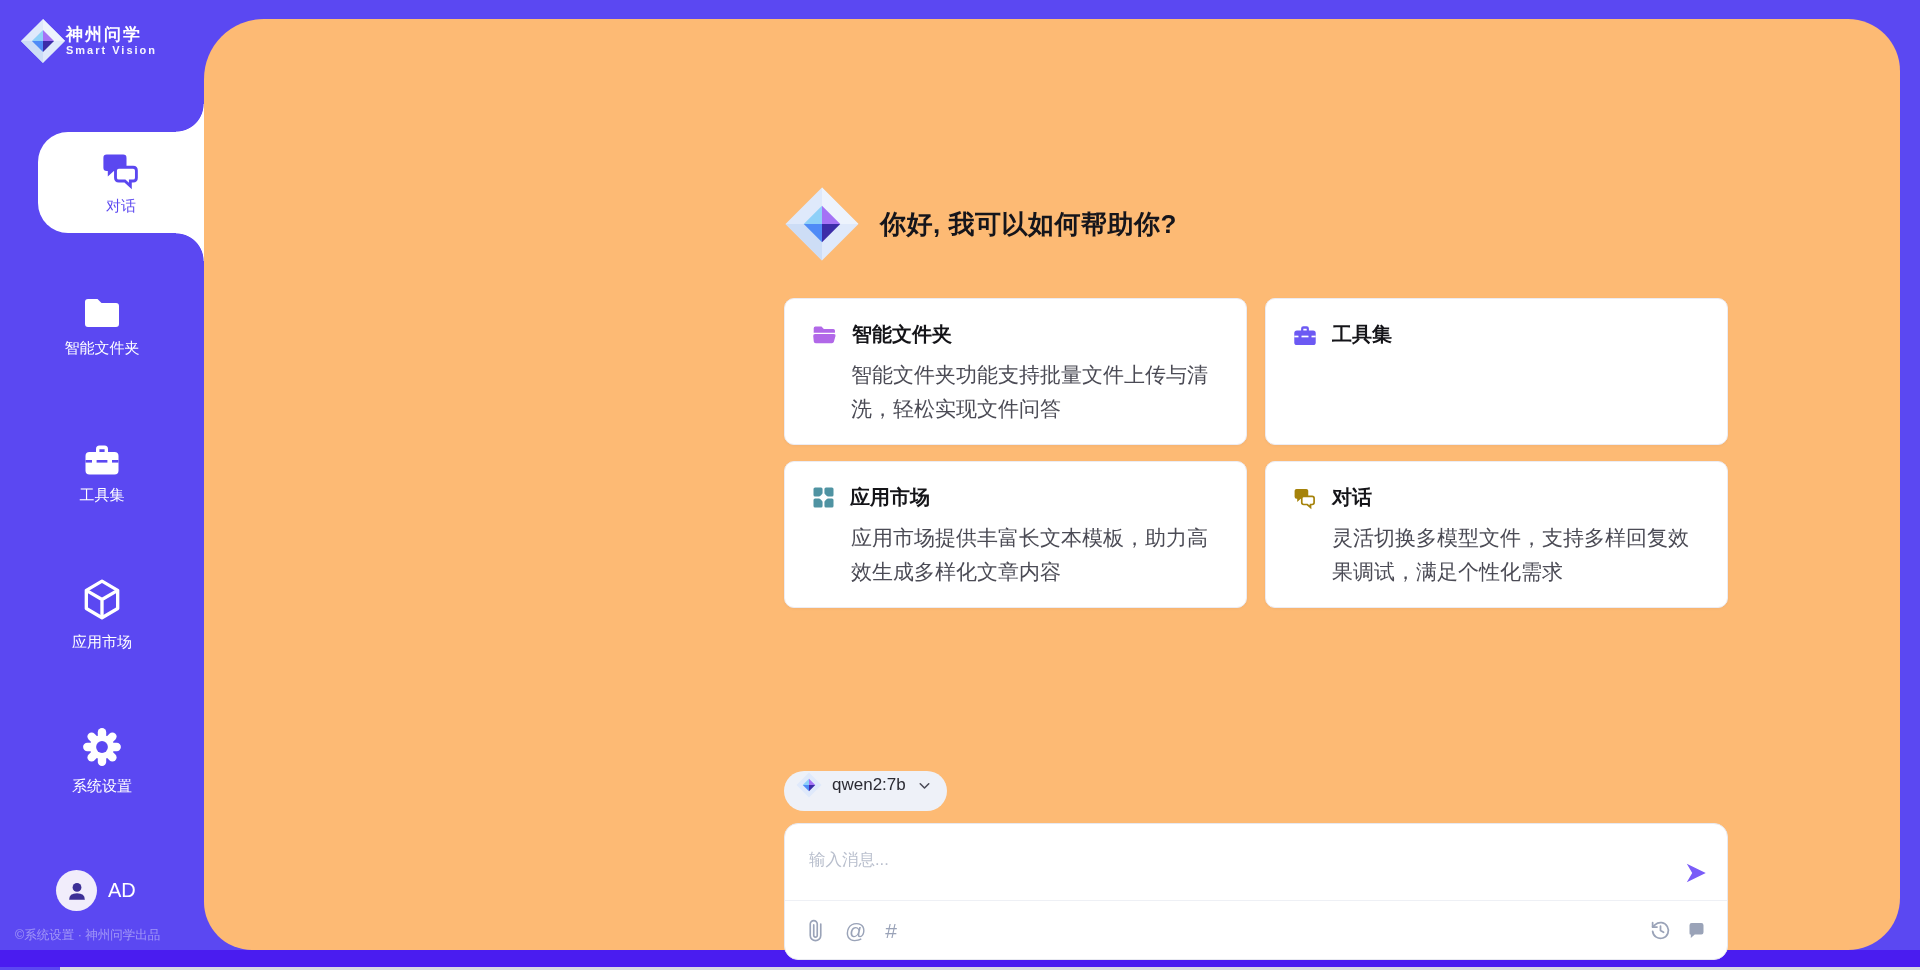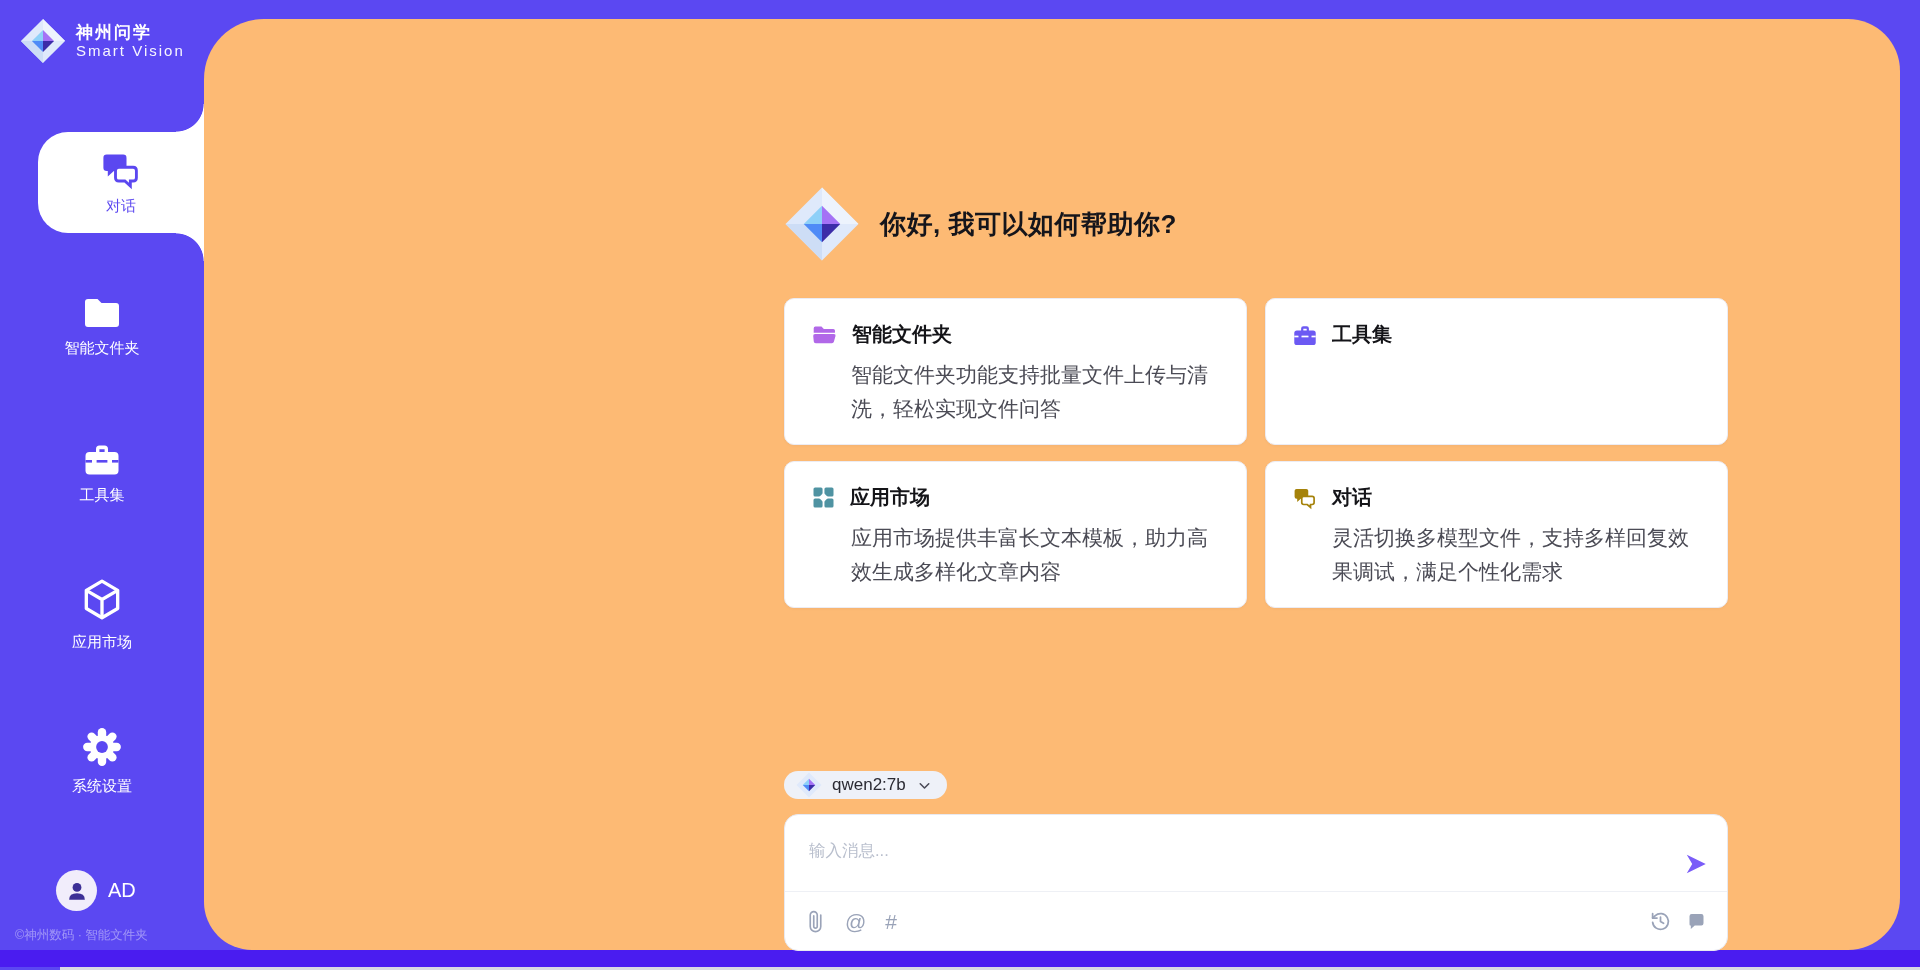--- a/index.html
+++ b/index.html
@@ -9,24 +9,24 @@
   
   .bottom-accent{position:absolute;left:0;right:0;bottom:3px;height:17px;background:#4a1cf0;}
   .bottom-edge{position:absolute;left:60px;right:0;bottom:0;height:3px;background:#d9dae3;}
 
   
   .main-panel{position:absolute;left:204px;top:19px;width:1696px;height:931px;
     background:#fdba74;border-radius:60px 52px 52px 48px;z-index:1;}
 
   
   .sidebar{position:absolute;left:0;top:0;width:204px;height:970px;z-index:2;color:#fff;}
-  .brand{position:absolute;left:20px;top:18px;display:flex;align-items:center;gap:10px;}
+  .brand{position:absolute;left:20px;top:18px;display:flex;align-items:center;}
   .brand-txt{display:flex;flex-direction:column;line-height:1.15;}
   .brand-name{font-size:17px;font-weight:bold;letter-spacing:2px;}
-  .brand-sub{font-size:15px;letter-spacing:2px;opacity:.95;}
+  .brand-sub{font-size:11px;letter-spacing:2px;opacity:.95;font-weight:bold;}
 
   .nav-item{position:absolute;left:0;width:204px;display:flex;flex-direction:column;
     align-items:center;gap:9px;cursor:pointer;}
   .nav-label{font-size:15px;color:#fff;}
 
   
   .active-tab{position:absolute;left:38px;top:132px;width:166px;height:101px;background:#fff;
     border-radius:30px 0 0 30px;display:flex;flex-direction:column;align-items:center;
     justify-content:center;gap:7px;cursor:pointer;}
   .active-tab::before{content:'';position:absolute;right:0;top:-28px;width:28px;height:28px;
@@ -48,21 +48,21 @@
 
   .cards{margin-top:36px;display:grid;grid-template-columns:1fr 1fr;gap:16px 18px;}
   .card{box-sizing:border-box;min-height:128px;background:#fff;border:1px solid #ececf3;
     border-radius:10px;padding:22px 26px 18px;cursor:pointer;
     box-shadow:0 1px 3px rgba(25,25,60,.04);}
   .card-head{display:flex;align-items:center;gap:14px;}
   .card-title{font-size:20px;font-weight:bold;color:#141418;}
   .card-desc{margin:10px 0 0 40px;font-size:21px;line-height:1.62;color:#4b4b55;}
 
   .model-row{margin-top:163px;}
-  .model-pill{display:inline-flex;align-items:center;gap:10px;height:28px;padding:0 14px 0 12px;
+  .model-pill{display:inline-flex;align-items:center;gap:10px;height:28px;padding:0 14px 12px 12px;
     background:#eef1f8;border-radius:22px;cursor:pointer;}
   .model-name{font-size:17px;color:#2b2b33;}
 
   .composer{box-sizing:border-box;margin-top:12px;width:944px;height:137px;background:#fff;
     border:1px solid #e8e9f0;border-radius:14px;position:relative;}
   .composer-input{position:absolute;left:22px;top:14px;width:840px;height:40px;border:none;outline:none;
     font-size:16.5px;color:#33333c;font-family:inherit;background:transparent;}
   .composer-input::placeholder{color:#b9bfcd;}
   .send-btn{position:absolute;right:18px;top:36px;width:26px;height:26px;border:none;background:transparent;
     padding:0;cursor:pointer;}
@@ -163,21 +163,21 @@
         <span>
           <svg width="26" height="26" viewBox="0 0 40 40">
             <circle cx="20" cy="14.5" r="6.8" fill="#3c2f96"></circle>
             <path d="M8 33 q0-9.5 12-9.5 t12 9.5 v.5 H8 Z" fill="#3c2f96"></path>
           </svg>
         </span>
       </span>
       <span class="user-initials">AD</span>
     </div>
 
-    <div class="copyright">©神州数码 · 智能文件夹</div>
+    <div class="copyright">©系统设置 · 神州问学出品</div>
   </div>
 
   <div class="main-panel">
     <div class="content">
 
       <div class="greeting">
         <span>
           <svg width="76" height="76" viewBox="0 0 100 100">
             <polygon points="50,2 98,50 50,98 2,50" fill="#dfe9fb"></polygon>
             <polygon points="50,2 98,50 50,50" fill="#edf3fd"></polygon>

